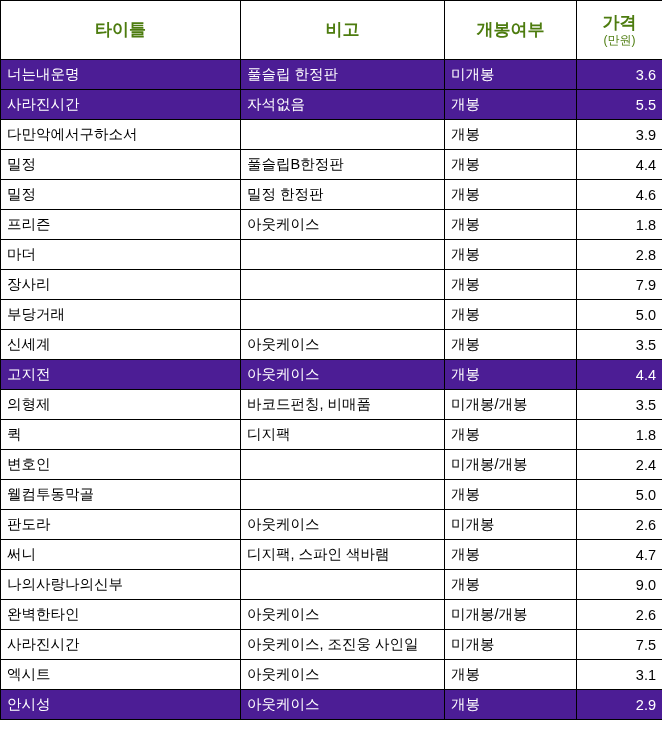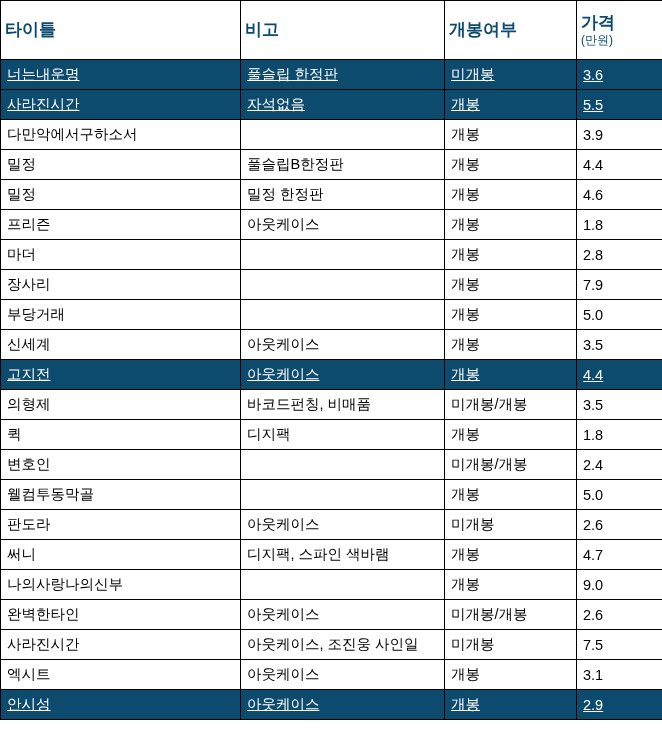--- a/index.html
+++ b/index.html
@@ -20,22 +20,22 @@
   }
   table.price-table col.c-title { width: 240px; }
   table.price-table col.c-note  { width: 204px; }
   table.price-table col.c-open  { width: 132px; }
   table.price-table col.c-price { width: 86px; }
 
   thead th {
     border: 1px solid #000000;
     font-size: 17px;
     font-weight: bold;
-    text-align: left;
-    color: #0c4a6e;
+    text-align: center;
+    color: #4d7c0f;
     background: #ffffff;
     padding: 6px 4px;
     height: 46px;
     vertical-align: middle;
     line-height: 1.25;
   }
   thead th .sub {
     display: block;
     font-size: 12px;
     font-weight: normal;
@@ -45,27 +45,26 @@
     font-size: 14.5px;
     height: 29px;
     padding: 0 6px;
     vertical-align: middle;
     white-space: nowrap;
     overflow: hidden;
     color: #000000;
     background: #ffffff;
   }
   tbody td.price {
-    text-align: left;
+    text-align: right;
   }
   tbody tr.highlight td {
-    background: #0c4a6e;
+    background: #4c1d95;
     color: #ffffff;
     border-color: #000000;
-    text-decoration: underline;
   }
 </style>
 </head>
 <body>
 
 <table class="price-table">
   <colgroup>
     <col class="c-title">
     <col class="c-note">
     <col class="c-open">

